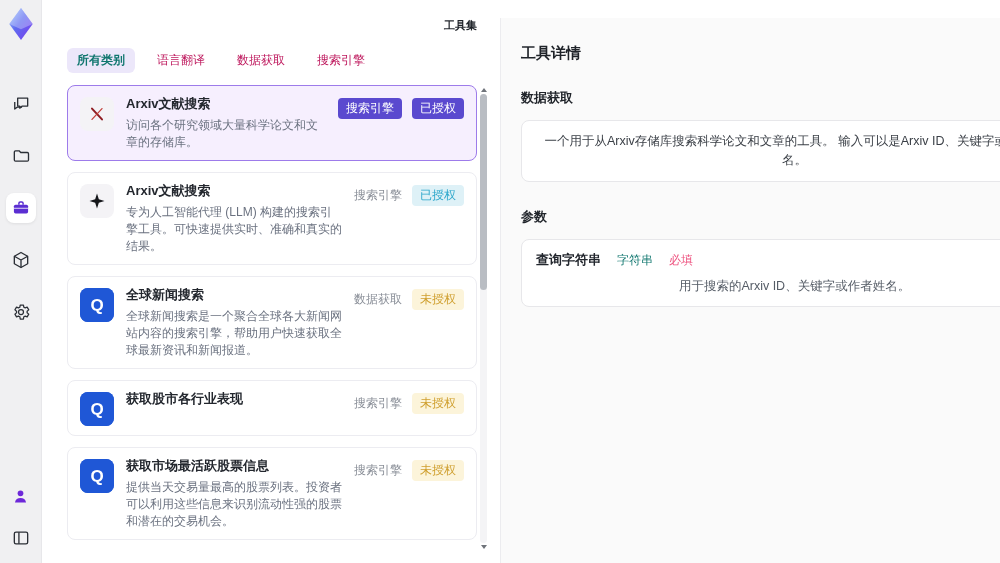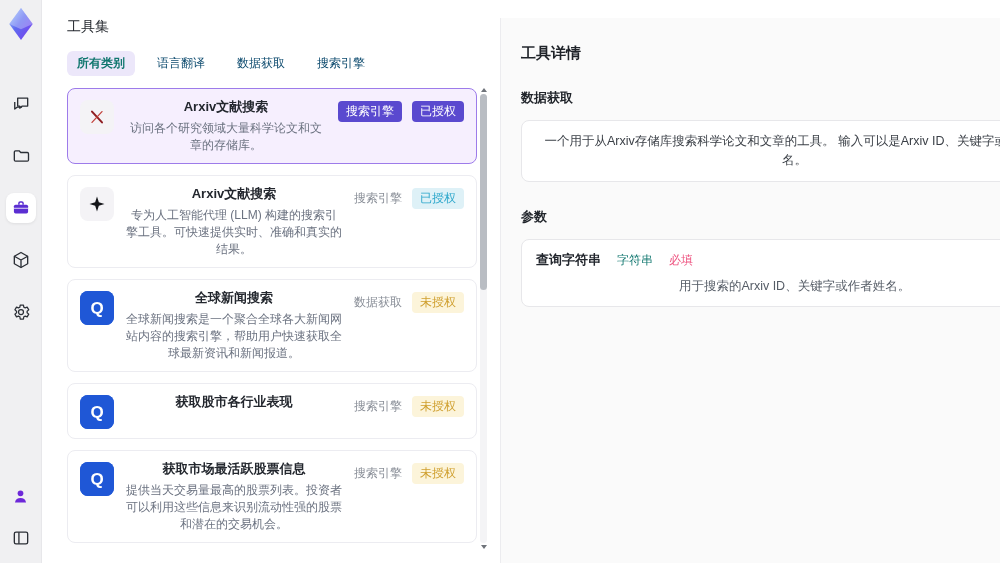--- a/index.html
+++ b/index.html
@@ -15,33 +15,33 @@
   .rail-nav { display:flex; flex-direction:column; align-items:center; gap:22px; margin-top:48px; }
   .rail-item { width:30px; height:30px; display:flex; align-items:center; justify-content:center;
     border-radius:8px; cursor:pointer; }
   .rail-item.active { background:#ffffff; box-shadow:0 1px 3px rgba(0,0,0,.08); }
   .rail-spacer { flex:1; }
   .rail-bottom { display:flex; flex-direction:column; align-items:center; gap:12px; }
 
   
   .list-panel { position:absolute; left:42px; top:0; width:458px; height:563px;
     background:#ffffff; padding:18px 23px 0 25px; overflow:hidden; }
-  .panel-title { font-size:14px; font-weight:normal; color:#1f2329; }
+  .panel-title { font-size:11px; font-weight:bold; color:#1f2329;text-align:right; }
   .tabs { display:flex; align-items:center; gap:12px; margin-top:15px; }
-  .tab { font-size:12px; color:#0c4a6e; padding:4px 10px; border-radius:6px; cursor:pointer; white-space:nowrap; }
+  .tab { font-size:12px; color:#be185d; padding:4px 10px; border-radius:6px; cursor:pointer; white-space:nowrap; }
   .tab.active { background:#ece7fa; color:#0f766e; font-weight:bold; }
 
   .tool-list { margin-top:12px; }
   .tool-card { display:flex; gap:12px; background:#fff; border:1px solid #ececf1;
     border-radius:8px; padding:9px 12px; margin-bottom:11px; cursor:pointer; }
   .tool-card.selected { background:#f6effe; border:1px solid #9d7bea; }
   .tool-icon { width:34px; height:34px; border-radius:8px; flex:none;
     display:flex; align-items:center; justify-content:center; background:#f4f3f6; margin-top:2px; }
   .tool-icon.blue { background:#1f57d6; }
-  .tool-mid { flex:1; min-width:0;text-align:center; }
+  .tool-mid { flex:1; min-width:0; }
   .tool-name { font-size:13px; font-weight:bold; color:#23272e; }
   .tool-desc { font-size:12px; color:#6b7280; line-height:1.42; margin-top:4px; }
   .tool-meta { flex:none; display:flex; gap:10px; align-items:flex-start; margin-top:3px; }
   .cat-text { font-size:12px; color:#8a8f98; padding:2px 0; white-space:nowrap; }
   .badge { font-size:12px; border-radius:4px; padding:2px 8px; white-space:nowrap; }
   .badge.solid { background:#5a49cf; color:#fff; }
   .badge.blue  { background:#def1f7; color:#2da7cb; }
   .badge.yellow{ background:#fcf4da; color:#cf9f2e; }
 
   

